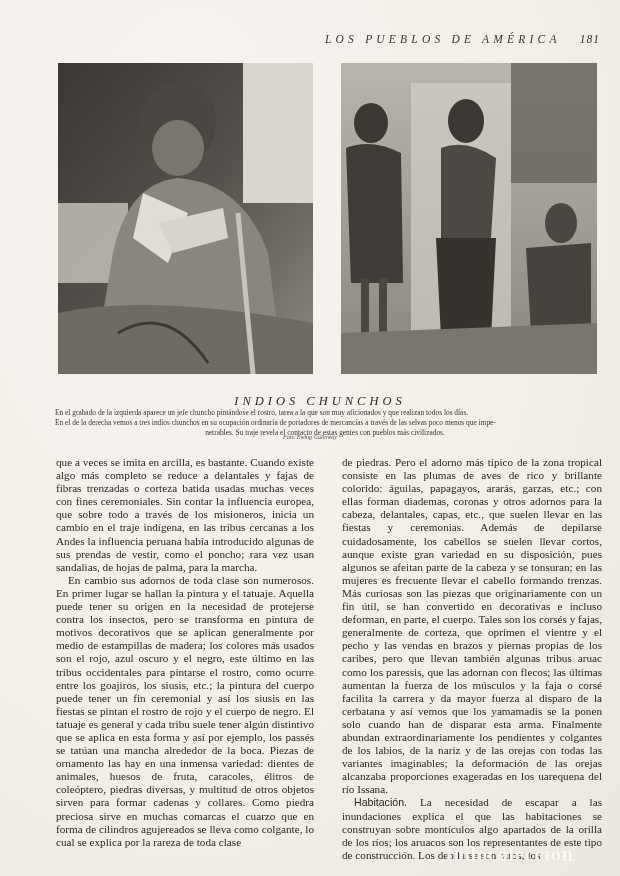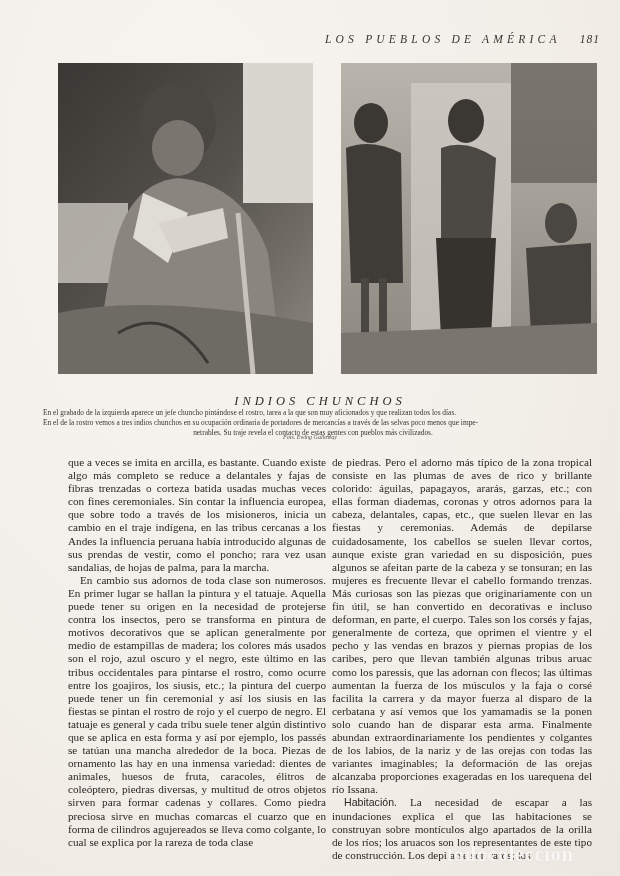--- a/index.html
+++ b/index.html
@@ -27,36 +27,36 @@
     }
     .photo-left { left: 58px; top: 63px; width: 255px; height: 311px; }
     .photo-right { left: 341px; top: 63px; width: 256px; height: 311px; }
     .photo svg { width: 100%; height: 100%; display: block; }
     .caption-title {
       position: absolute; top: 394px; left: 0; width: 620px; text-align: center;
       font-family: "Liberation Serif", serif; font-style: italic;
       font-size: 12.5px; letter-spacing: 4px; color: #2e2a26; margin-left: 10px;
     }
     .caption-body {
-      position: absolute; top: 408px; left: 43px; width: 540px;
+      position: absolute; top: 408px; left: 55px; width: 540px;
       font-family: "Liberation Serif", serif; font-size: 7.4px; line-height: 10px;
       text-align: justify; color: #3a3632;
     }
     .caption-body .last { text-align: center; }
     .credit {
       position: absolute; top: 434px; left: 0; width: 620px; text-align: center;
       font-family: "Liberation Serif", serif; font-style: italic; font-size: 6px; color: #555;
     }
     .col {
       position: absolute; top: 456px;
       font-family: "Liberation Serif", serif; font-size: 11.2px; line-height: 13.1px;
-      text-align: justify; color: #2b2723; margin-left: 12px;
+      text-align: justify; color: #2b2723;
     }
     .col-left { left: 56px; width: 258px; }
-    .col-right { left: 320px; width: 260px; }
+    .col-right { left: 342px; width: 260px; }
     .col p { margin: 0; }
     .col p.indent { text-indent: 12px; }
     .col b { font-weight: normal; font-family: "Liberation Sans", sans-serif; font-size: 10.6px; }
     .watermark {
       position: absolute; left: 446px; top: 842px;
       font-family: Liberation Serif, serif; font-weight: bold; font-size: 21px;
       color: rgba(255,255,255,0.85); letter-spacing: 0.5px;
       text-shadow: 0 0 1px rgba(180,170,160,0.5);
     }
   </style>
@@ -114,21 +114,21 @@
       <ellipse cx="220" cy="160" rx="16" ry="20" fill="#4a4641"></ellipse>
       <path d="M185 185 L250 180 L250 270 L190 270 Z" fill="#46423d"></path>
       <path d="M0 270 L256 260 L256 311 L0 311 Z" fill="#7a756e"></path>
     </svg>
   </div>
 
   <div class="caption-title">INDIOS CHUNCHOS</div>
 
   <div class="caption-body">
     <div>En el grabado de la izquierda aparece un jefe chuncho pintándose el rostro, tarea a la que son muy aficionados y que realizan todos los días.</div>
-    <div>En el de la rostro vemos a tres indios chunchos en su ocupación ordinaria de portadores de mercancías a través de las selvas poco menos que impe-</div>
+    <div>En el de la derecha vemos a tres indios chunchos en su ocupación ordinaria de portadores de mercancías a través de las selvas poco menos que impe-</div>
     <div class="last">netrables. Su traje revela el contacto de estas gentes con pueblos más civilizados.</div>
   </div>
 
   <div class="credit">Fots. Ewing Galloway</div>
 
   <div class="col col-left">
     <p>que a veces se imita en arcilla, es bastante. Cuando existe algo más completo se reduce a delantales y fajas de fibras trenzadas o corteza batida usadas muchas veces con fines ceremoniales. Sin contar la influencia europea, que sobre todo a través de los misioneros, inicia un cambio en el traje indígena, en las tribus cercanas a los Andes la influencia peruana había introducido algunas de sus prendas de vestir, como el poncho; rara vez usan sandalias, de hojas de palma, para la marcha.</p>
     <p class="indent">En cambio sus adornos de toda clase son numerosos. En primer lugar se hallan la pintura y el tatuaje. Aquella puede tener su origen en la necesidad de protejerse contra los insectos, pero se transforma en pintura de motivos decorativos que se aplican generalmente por medio de estampillas de madera; los colores más usados son el rojo, azul oscuro y el negro, este último en las tribus occidentales para pintarse el rostro, como ocurre entre los goajiros, los siusis, etc.; la pintura del cuerpo puede tener un fin ceremonial y así los siusis en las fiestas se pintan el rostro de rojo y el cuerpo de negro. El tatuaje es general y cada tribu suele tener algún distintivo que se aplica en esta forma y así por ejemplo, los passés se tatúan una mancha alrededor de la boca. Piezas de ornamento las hay en una inmensa variedad: dientes de animales, huesos de fruta, caracoles, élitros de coleóptero, piedras diversas, y multitud de otros objetos sirven para formar cadenas y collares. Como piedra preciosa sirve en muchas comarcas el cuarzo que en forma de cilindros agujereados se lleva como colgante, lo cual se explica por la rareza de toda clase</p>
   </div>
 

